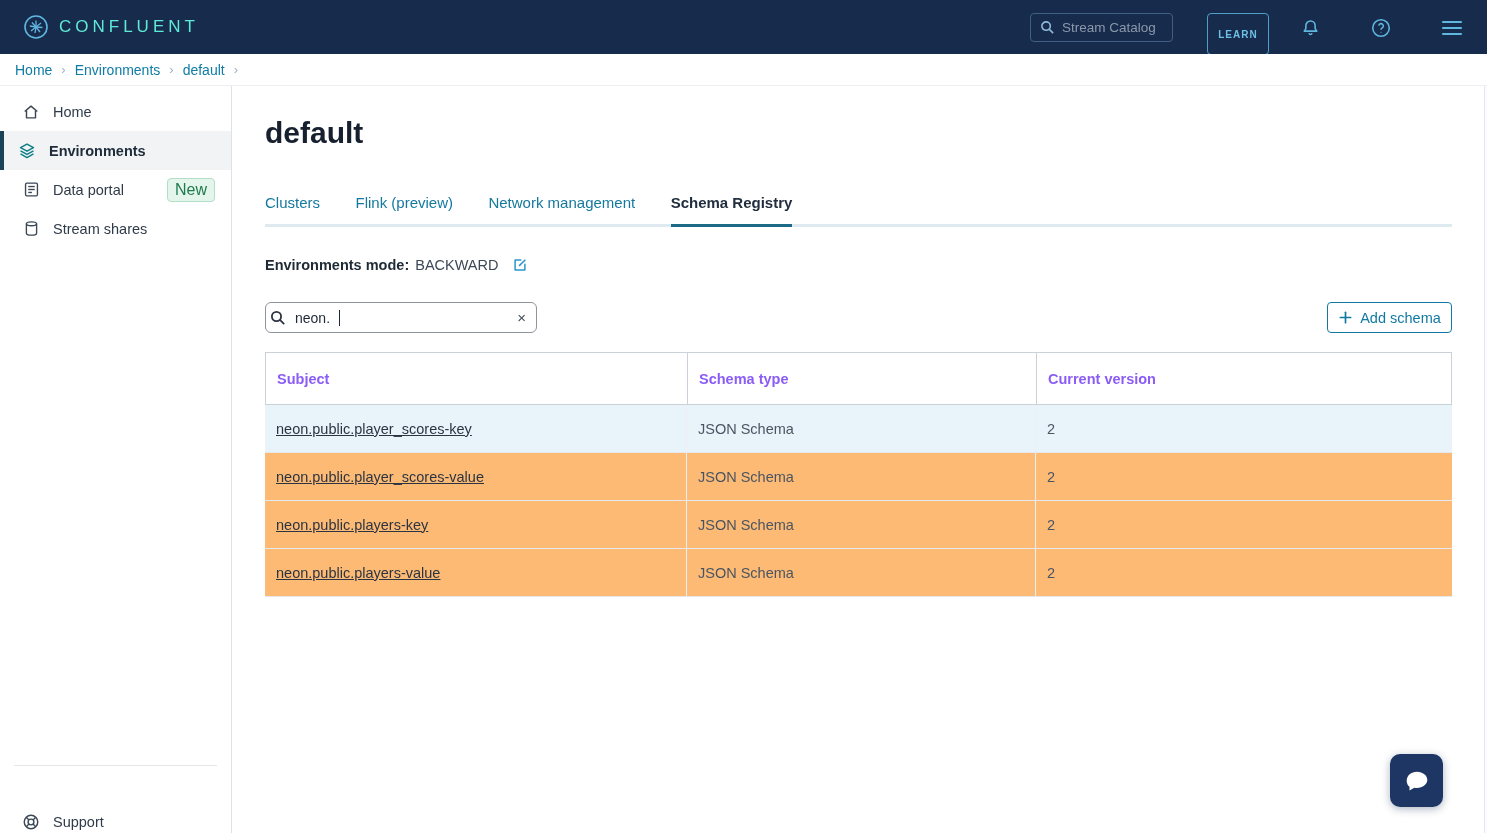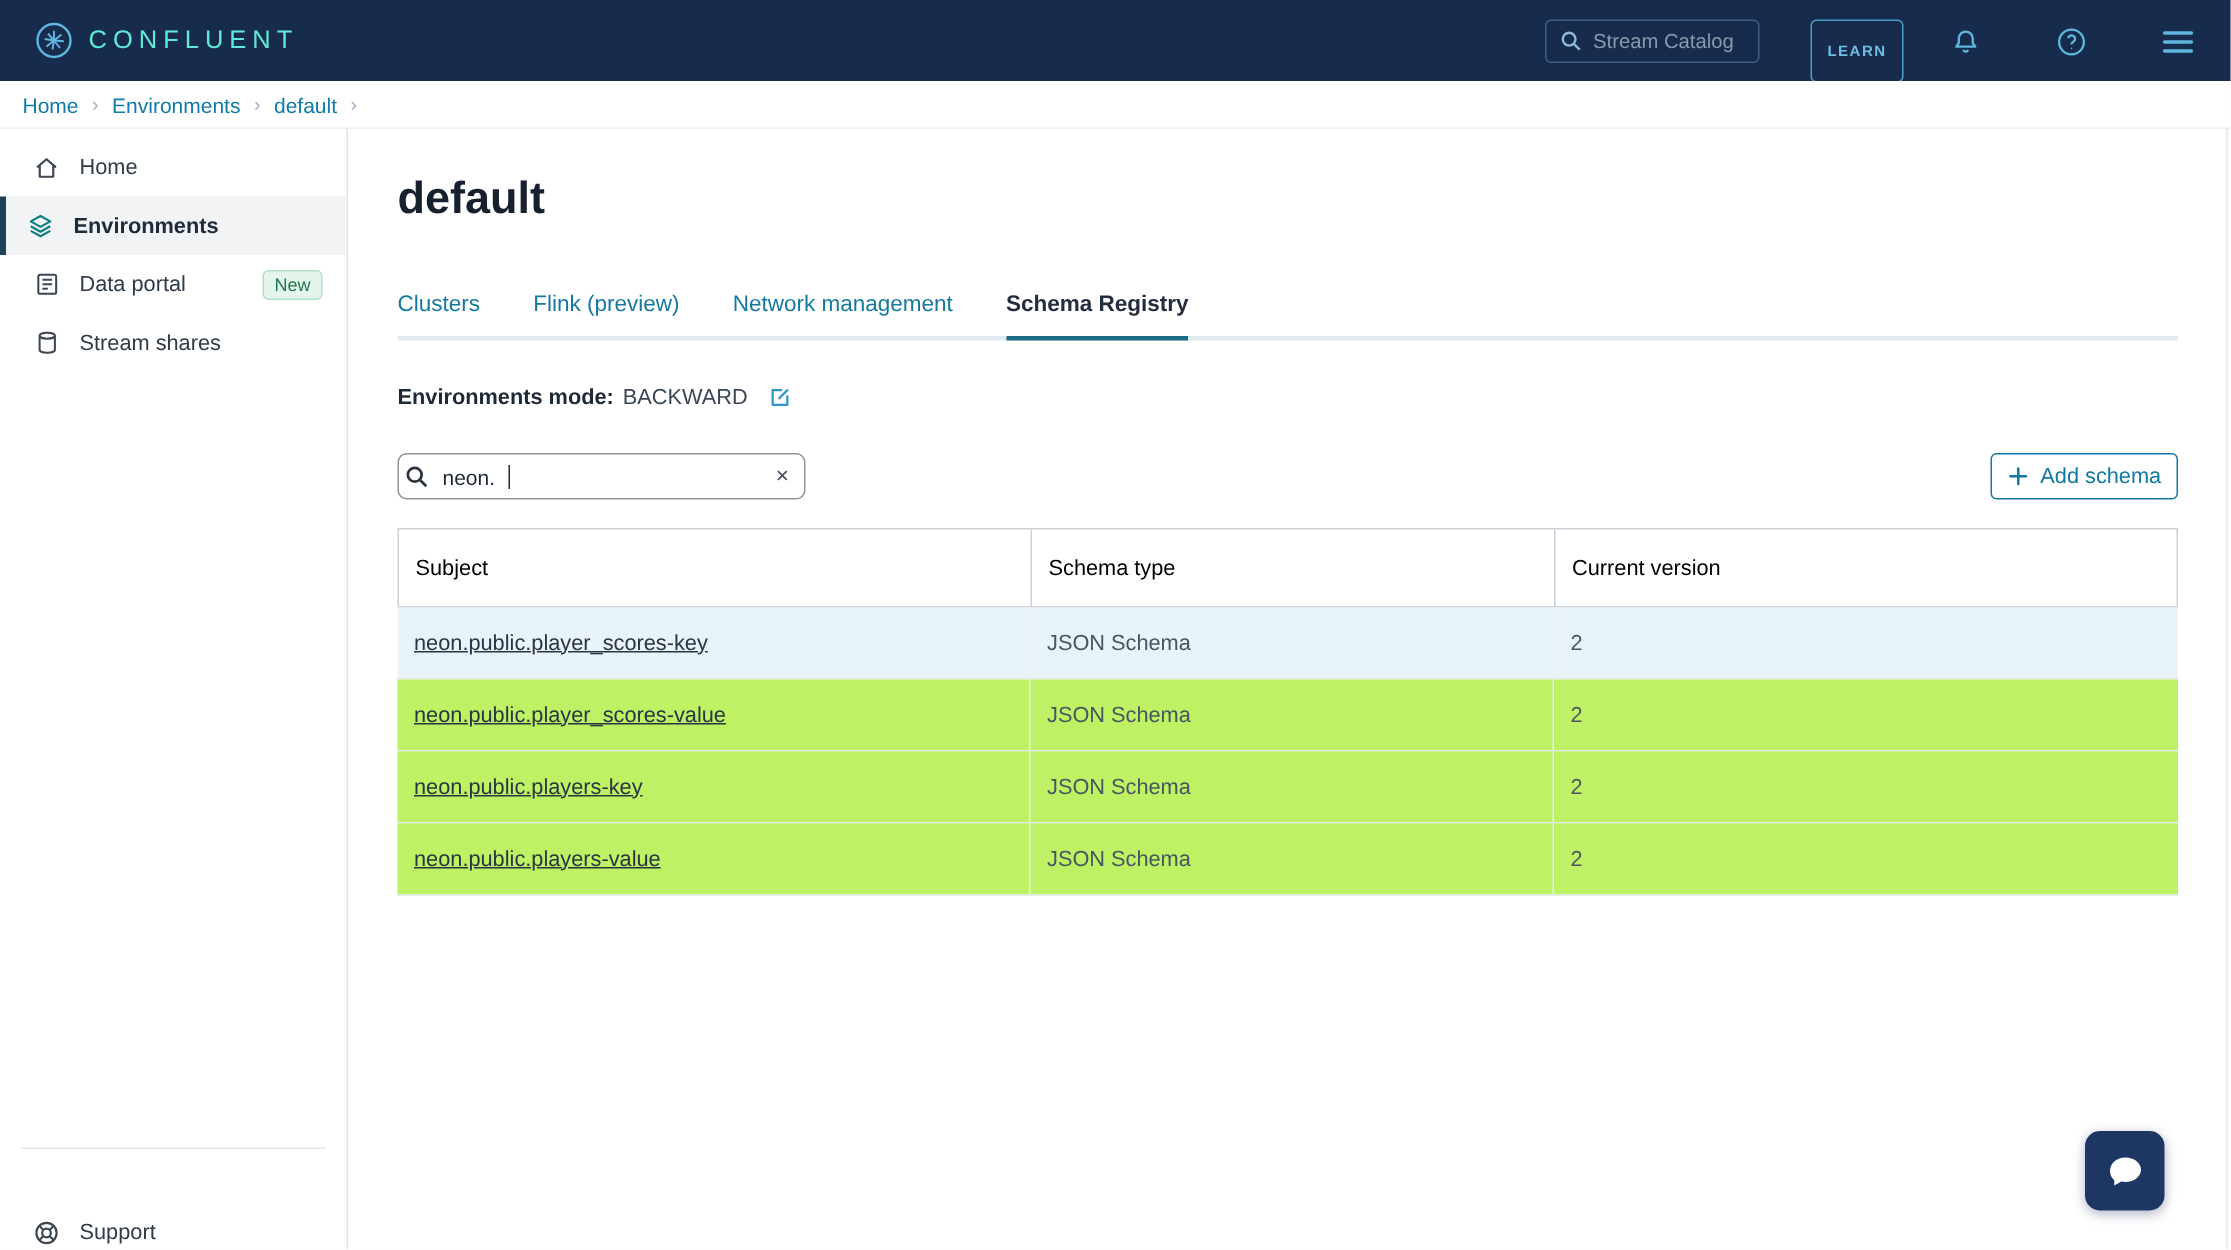--- a/index.html
+++ b/index.html
@@ -36,21 +36,21 @@
   .sidebar { position:absolute; left:0; top:86px; width:232px; height:747px;
     background:#ffffff; border-right:1px solid #dde2e8; padding-top:6px; }
   .side-item { height:39px; display:flex; align-items:center; gap:13px;
     padding-left:18px; cursor:pointer; color:#2f3b49; font-size:14.5px;
     border-left:4px solid transparent; }
   .side-item .s-icon { width:18px; height:18px; color:#3b4754; flex:0 0 18px;
     display:flex; align-items:center; justify-content:center; }
   .side-item.active { background:#f1f3f5; border-left:4px solid #1c4257;
     font-weight:bold; color:#1e2b3a; padding-left:14px; }
   .side-item.active .s-icon { color:#0d7f84; }
-  .new-badge { margin-left:auto; margin-right:16px; font-size:12px; color:#1f7a4d;
+  .new-badge { margin-left:auto; margin-right:16px; font-size:16px; color:#1f7a4d;
     background:#e4f6ec; border:1px solid #b2dfc6; border-radius:4px; padding:2px 7px; }
   .side-divider { position:absolute; left:14px; right:14px; top:679px; height:1px;
     background:#e4e7ea; }
   .support-item { position:absolute; left:0; top:716px; width:100%; }
 
   
   .main { position:absolute; left:232px; top:86px; width:1253px; height:747px;
     background:#ffffff; border-right:1px solid #e4e8ec; }
   .page-title { position:absolute; left:33px; top:30px; font-size:30px; font-weight:bold;
     color:#16202e; }
@@ -75,24 +75,24 @@
 
   .add-schema-btn { position:absolute; left:1095px; top:216px; width:125px; height:31px;
     border:1px solid #1279a3; border-radius:4px; background:#fff; color:#1279a3;
     font-size:14.5px; display:flex; align-items:center; justify-content:center; gap:7px;
     cursor:pointer; font-family:"Liberation Sans", sans-serif; }
 
   
   .table { position:absolute; left:33px; top:266px; width:1187px; }
   .thead { display:flex; height:53px; border:1px solid #cbd1d8; background:#fff; }
   .th { display:flex; align-items:center; padding-left:11px; font-size:14.5px;
-    font-weight:normal; color:#000000; border-right:1px solid #cbd1d8; }
+    font-weight:bold; color:#8b5cf6; border-right:1px solid #cbd1d8; }
   .th:last-child { border-right:none; }
   .col-subject { width:422px; } .col-type { width:349px; } .col-version { width:414px; }
-  .trow { display:flex; height:48px; border-bottom:1px solid #e5e8ec; background:#bef264; }
+  .trow { display:flex; height:48px; border-bottom:1px solid #e5e8ec; background:#fdba74; }
   .trow.highlighted { background:#e9f4fa; }
   .td { display:flex; align-items:center; padding-left:11px; font-size:14.5px;
     color:#4b5562; border-right:1px solid #edeff2; }
   .td:last-child { border-right:none; }
   .subject-link { color:#2b3442; text-decoration:underline; cursor:pointer; }
 
   
   .chat-btn { position:absolute; left:1390px; top:754px; width:53px; height:53px;
     background:#1d3664; border-radius:10px; display:flex; align-items:center;
     justify-content:center; cursor:pointer; box-shadow:0 2px 8px rgba(20,40,80,.35); }

